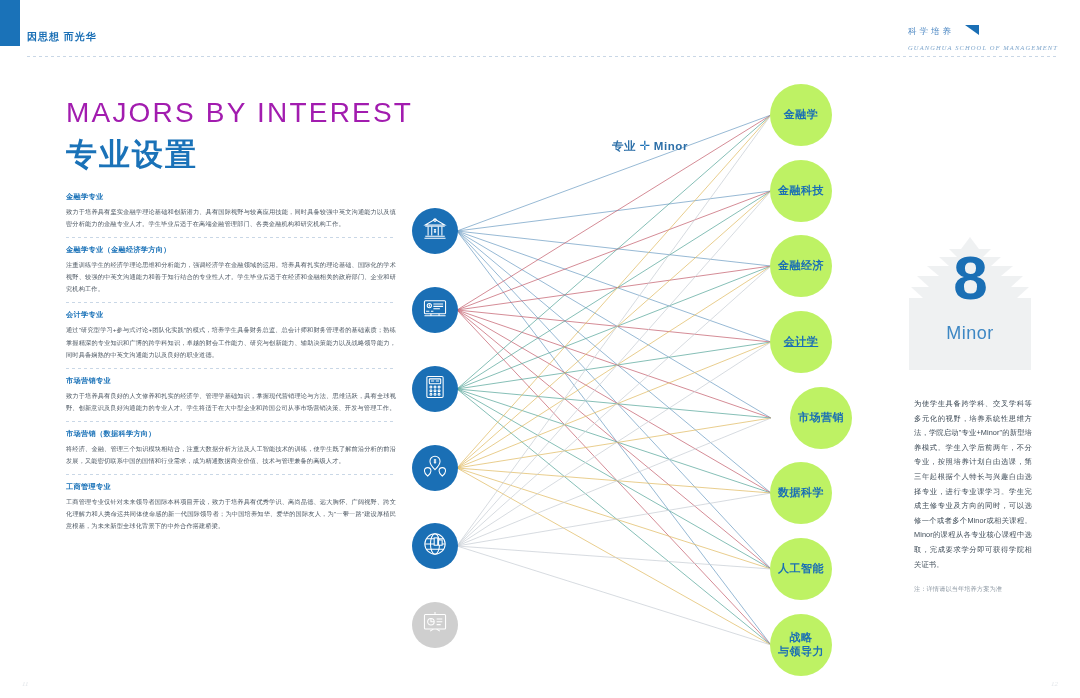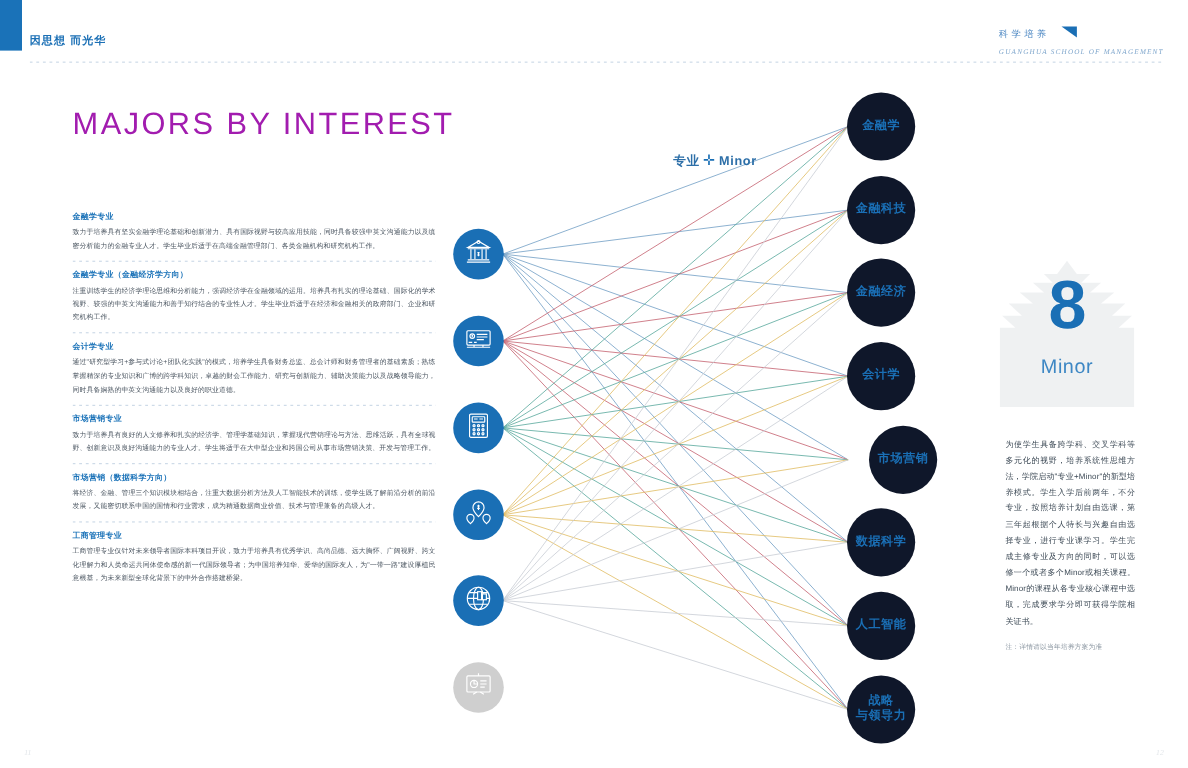--- a/index.html
+++ b/index.html
@@ -42,21 +42,21 @@
   
   .net{position:absolute;left:390px;top:60px;width:470px;height:620px;}
   .net svg{position:absolute;left:0;top:0;width:470px;height:620px;}
 
   .node-major{position:absolute;width:46px;height:46px;border-radius:50%;
     background:#1a6fb5;display:flex;align-items:center;justify-content:center;}
   .node-major.dim{background:#cfcfcf;}
   .node-major svg{position:static;width:26px;height:26px;}
 
   .node-minor{position:absolute;width:62px;height:62px;border-radius:50%;
-    background:#0f172a;display:flex;align-items:center;justify-content:center;
+    background:#bef264;display:flex;align-items:center;justify-content:center;
     text-align:center;color:#1a6fb5;font-weight:bold;font-size:11px;line-height:1.25;letter-spacing:.5px;}
 
   .center-label{position:absolute;left:612px;top:138px;font-size:11.5px;color:#2d6fa8;font-weight:600;letter-spacing:.6px;}
   .center-label .plus{color:#1a6fb5;font-size:13px;font-weight:bold;padding:0 3px;}
 
   
   .badge{position:absolute;left:905px;top:235px;width:130px;height:135px;}
   .badge .pagoda{position:absolute;left:0;top:0;width:130px;height:135px;opacity:.10;}
   .badge .num{position:absolute;left:0;top:12px;width:130px;text-align:center;
     font-size:62px;font-weight:bold;color:#1a6fb5;line-height:1;letter-spacing:-1px;}
@@ -89,20 +89,21 @@
             <path d="M1 1 L15 1 L15 11 Z" fill="#1a6fb5"></path>
           </svg>
       </span>
     </div>
     <div class="en">GUANGHUA  SCHOOL  OF  MANAGEMENT</div>
   </div>
 
   <div class="hdr-rule"></div>
 
   <div class="title-en">MAJORS BY INTEREST</div>
+  <div class="title-cn">专业设置</div>
 
   <div class="majors" id="majors-list">
       <div class="major">
         <h3>金融学专业</h3>
         <p>致力于培养具有坚实金融学理论基础和创新潜力、具有国际视野与较高应用技能，同时具备较强中英文沟通能力以及缜密分析能力的金融专业人才。学生毕业后适于在高端金融管理部门、各类金融机构和研究机构工作。</p>
       </div>
       <div class="major">
         <h3>金融学专业（金融经济学方向）</h3>
         <p>注重训练学生的经济学理论思维和分析能力，强调经济学在金融领域的运用。培养具有扎实的理论基础、国际化的学术视野、较强的中英文沟通能力和善于知行结合的专业性人才。学生毕业后适于在经济和金融相关的政府部门、企业和研究机构工作。</p>
       </div>
@@ -233,21 +234,21 @@
       <div class="node-minor" style="left: 380px; top: 24px;">
         <span style="white-space: pre-line;">金融学</span>
       </div>
       <div class="node-minor" style="left: 380px; top: 100px;">
         <span style="white-space: pre-line;">金融科技</span>
       </div>
       <div class="node-minor" style="left: 380px; top: 175px;">
         <span style="white-space: pre-line;">金融经济</span>
       </div>
       <div class="node-minor" style="left: 380px; top: 251px;">
-        <span style="white-space: pre-line;">会计学</span>
+        <span style="white-space: pre-line; text-decoration: underline;">会计学</span>
       </div>
       <div class="node-minor" style="left: 400px; top: 327px;">
         <span style="white-space: pre-line;">市场营销</span>
       </div>
       <div class="node-minor" style="left: 380px; top: 402px;">
         <span style="white-space: pre-line;">数据科学</span>
       </div>
       <div class="node-minor" style="left: 380px; top: 478px;">
         <span style="white-space: pre-line;">人工智能</span>
       </div>

